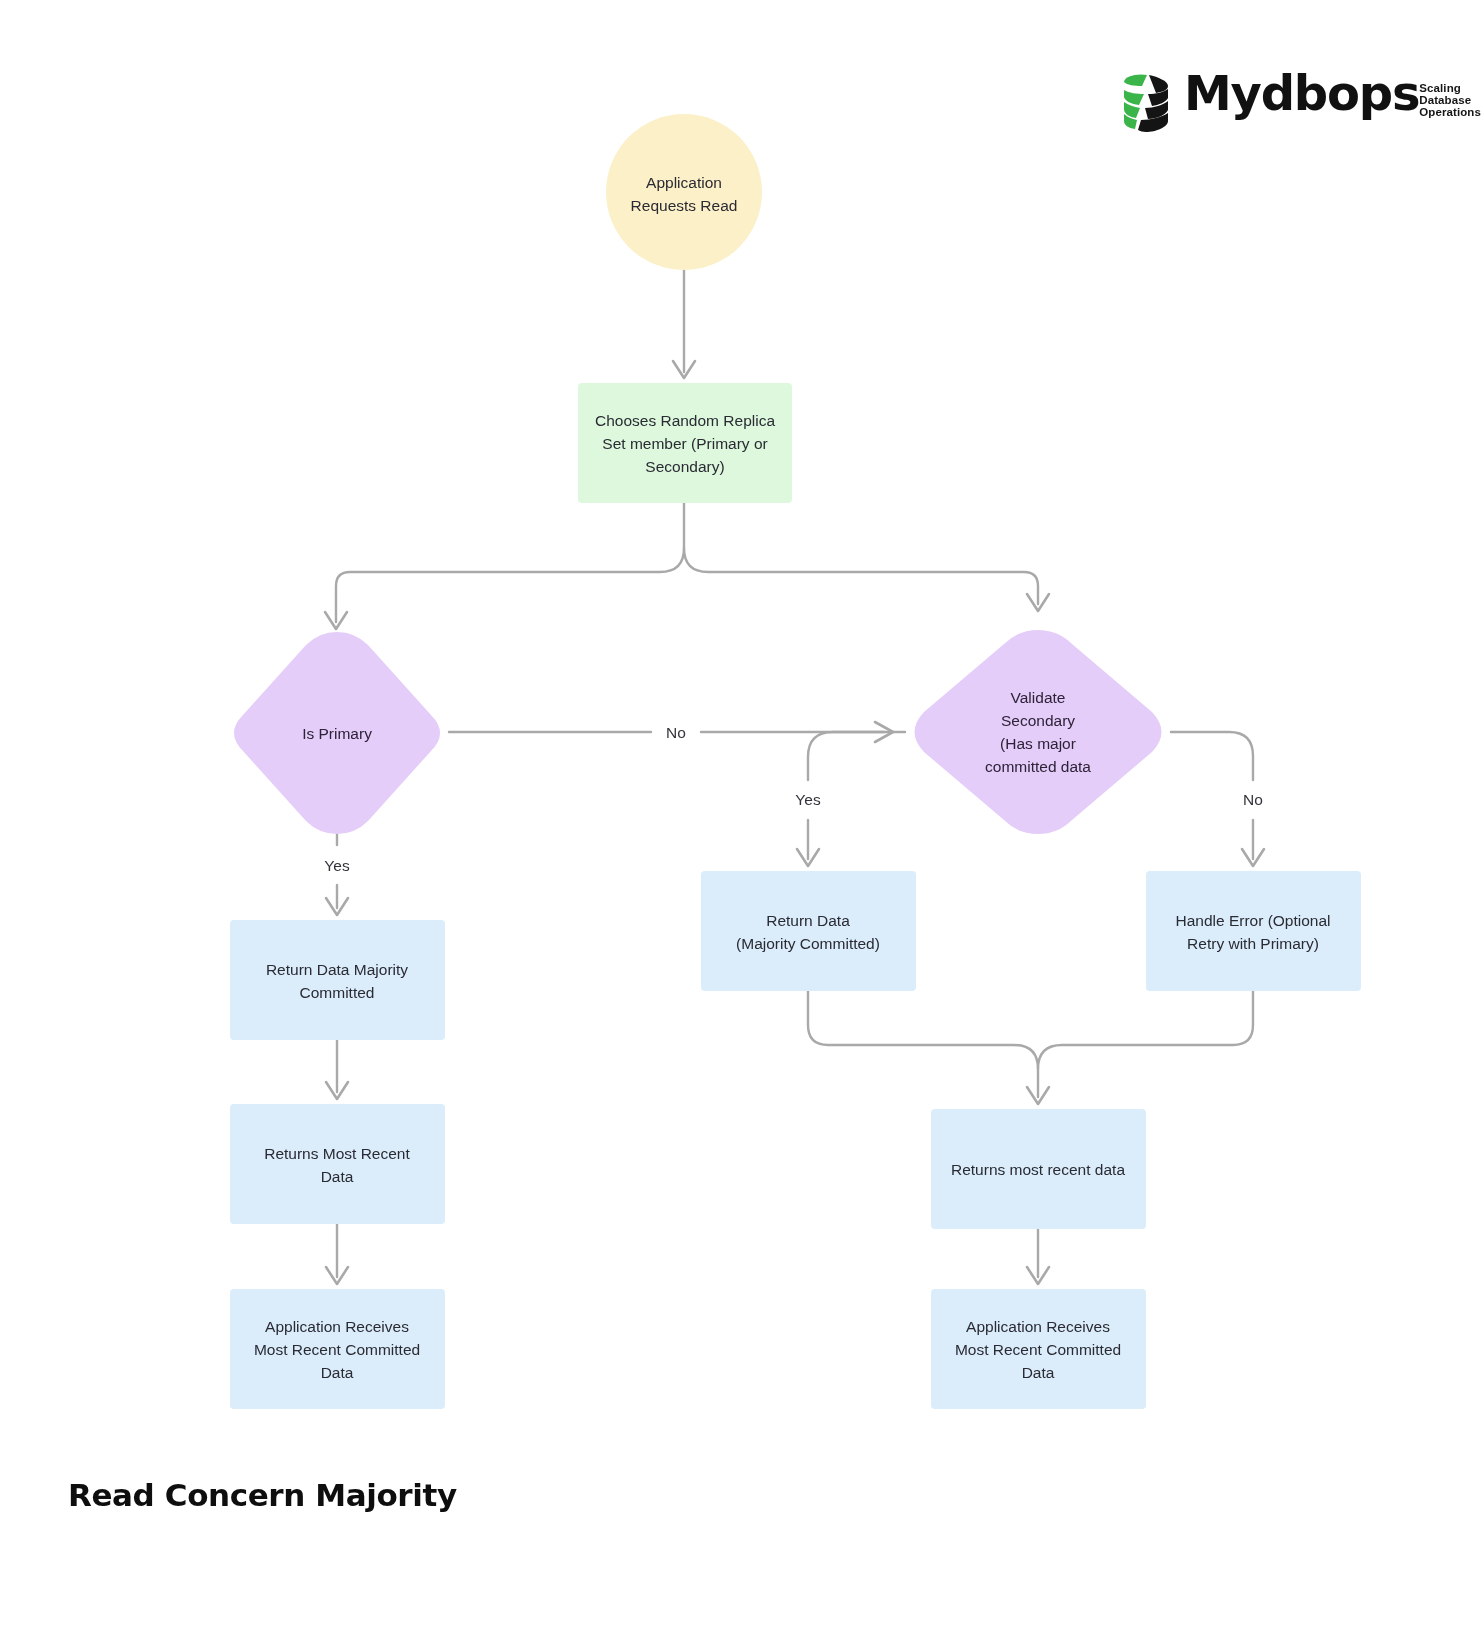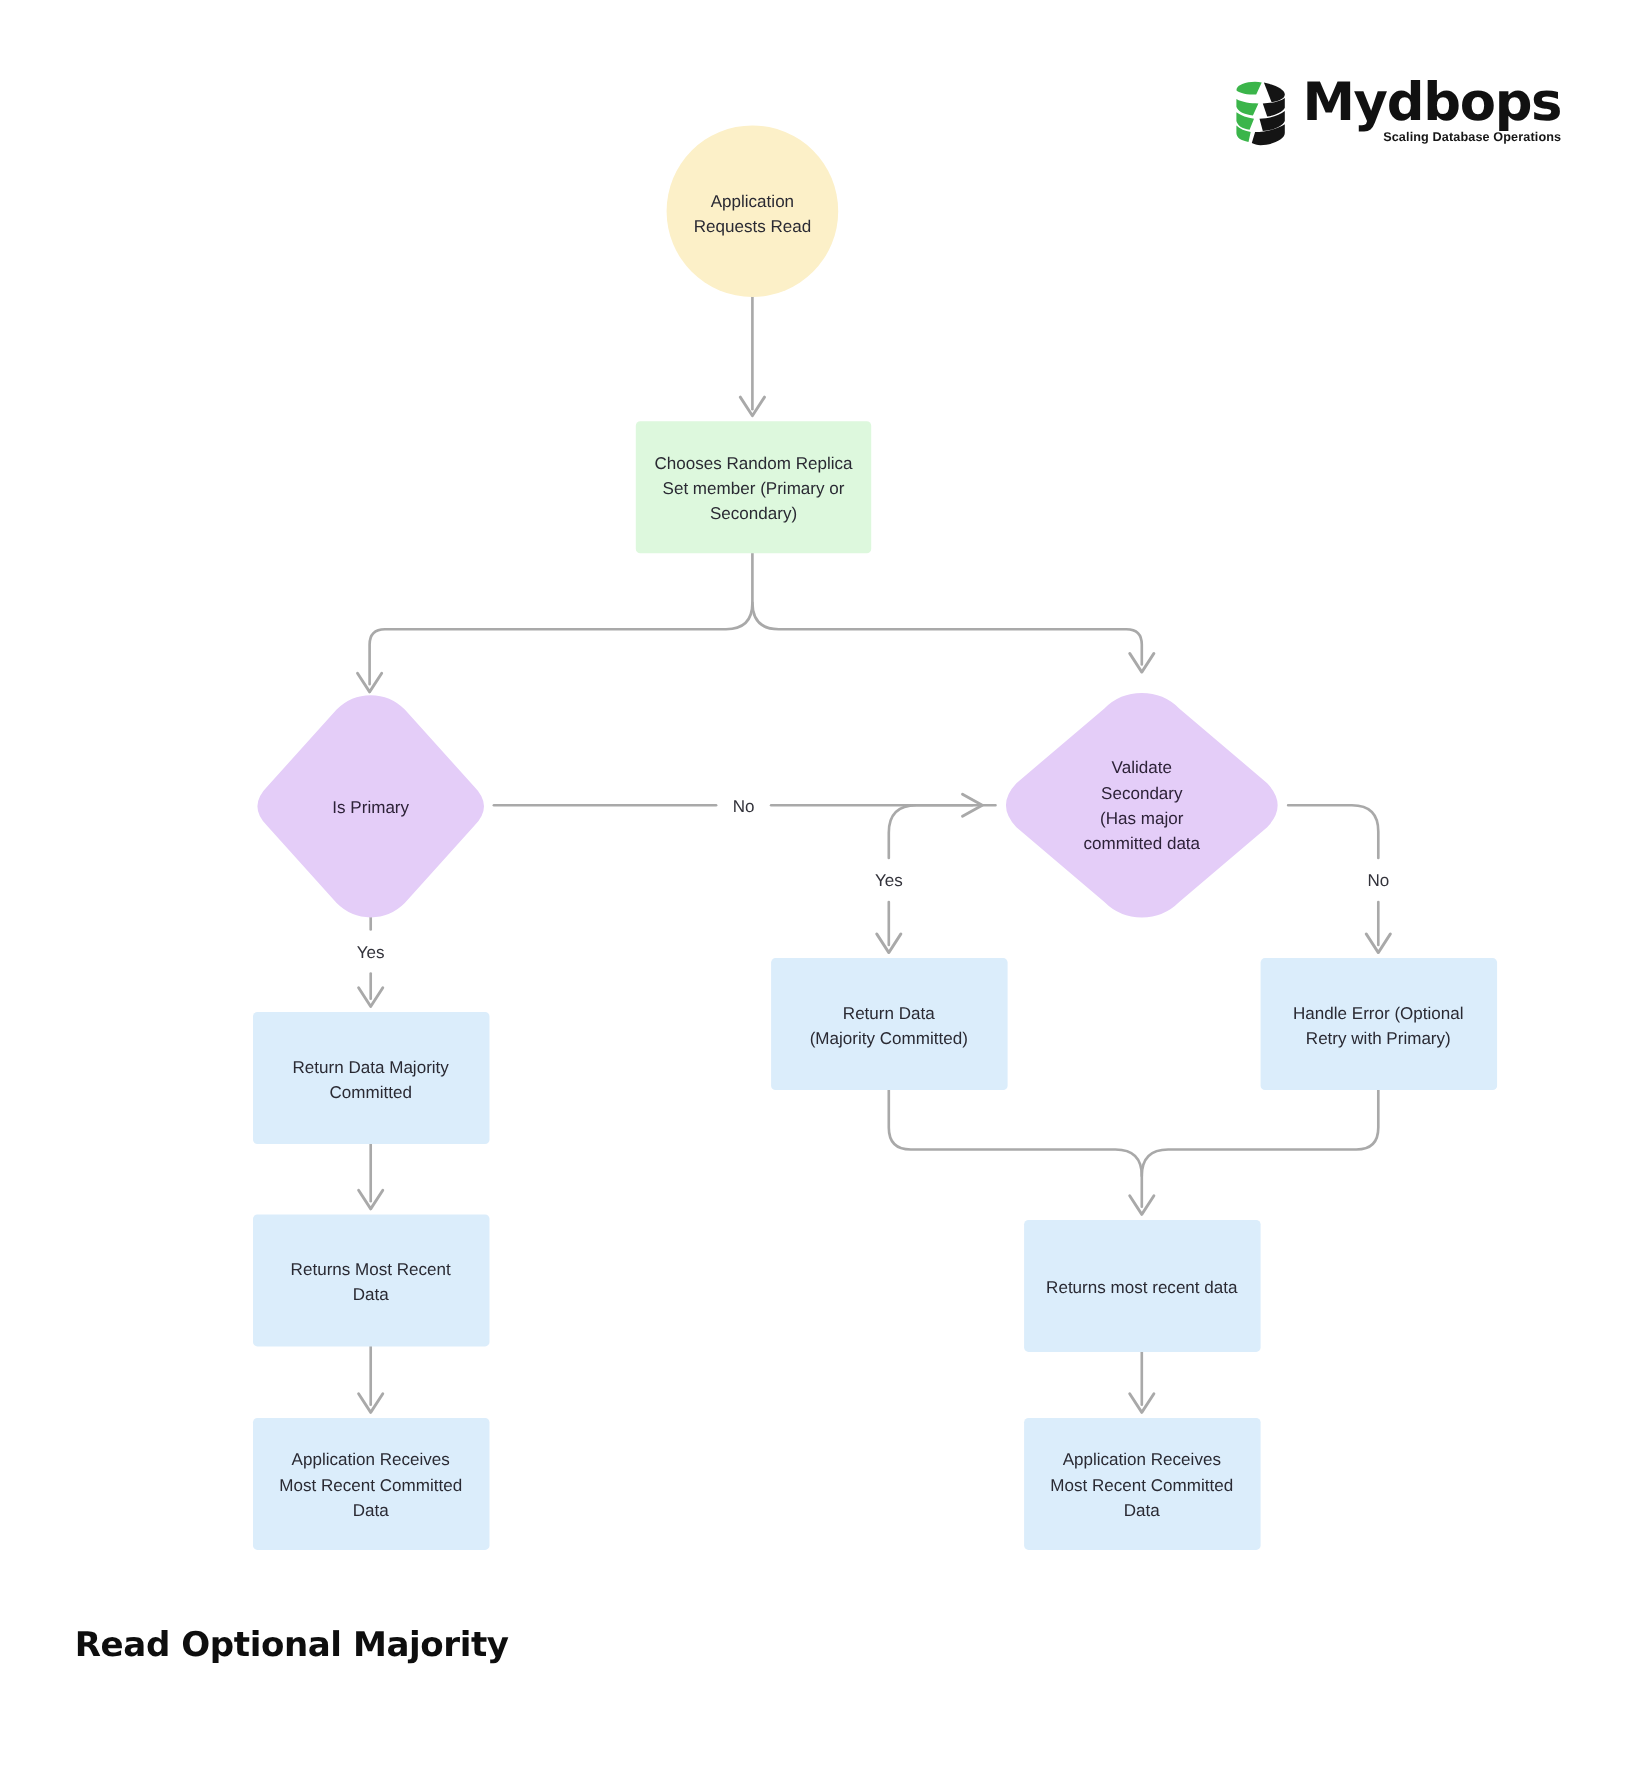--- a/index.html
+++ b/index.html
@@ -27,21 +27,21 @@
   }
   #brand-mark {
     width: 56px;
     height: 62px;
     flex: 0 0 auto;
     margin-top: 4px;
   }
   #brand-textblock {
     margin-left: 10px;
     display: flex;
-    flex-direction: column;
+    flex-direction: row;
     align-items: flex-end;
   }
   #brand-wordmark {
     font-family: "DejaVu Sans", sans-serif;
     font-size: 48px;
     font-weight: 700;
     letter-spacing: -1.2px;
     color: #111111;
     line-height: 1.05;
   }
@@ -268,13 +268,13 @@
 
   <g>
     <rect x="931" y="1289" width="215" height="120" rx="4" fill="#DBEDFB"></rect>
     <text class="node-label" x="1038" y="1332" text-anchor="middle">Application Receives</text>
     <text class="node-label" x="1038" y="1355" text-anchor="middle">Most Recent Committed</text>
     <text class="node-label" x="1038" y="1378" text-anchor="middle">Data</text>
   </g>
 
 </svg>
 
-<div id="diagram-caption">Read Optional Majority</div>
+<div id="diagram-caption">Read Concern Majority</div>
 
 </body></html>

